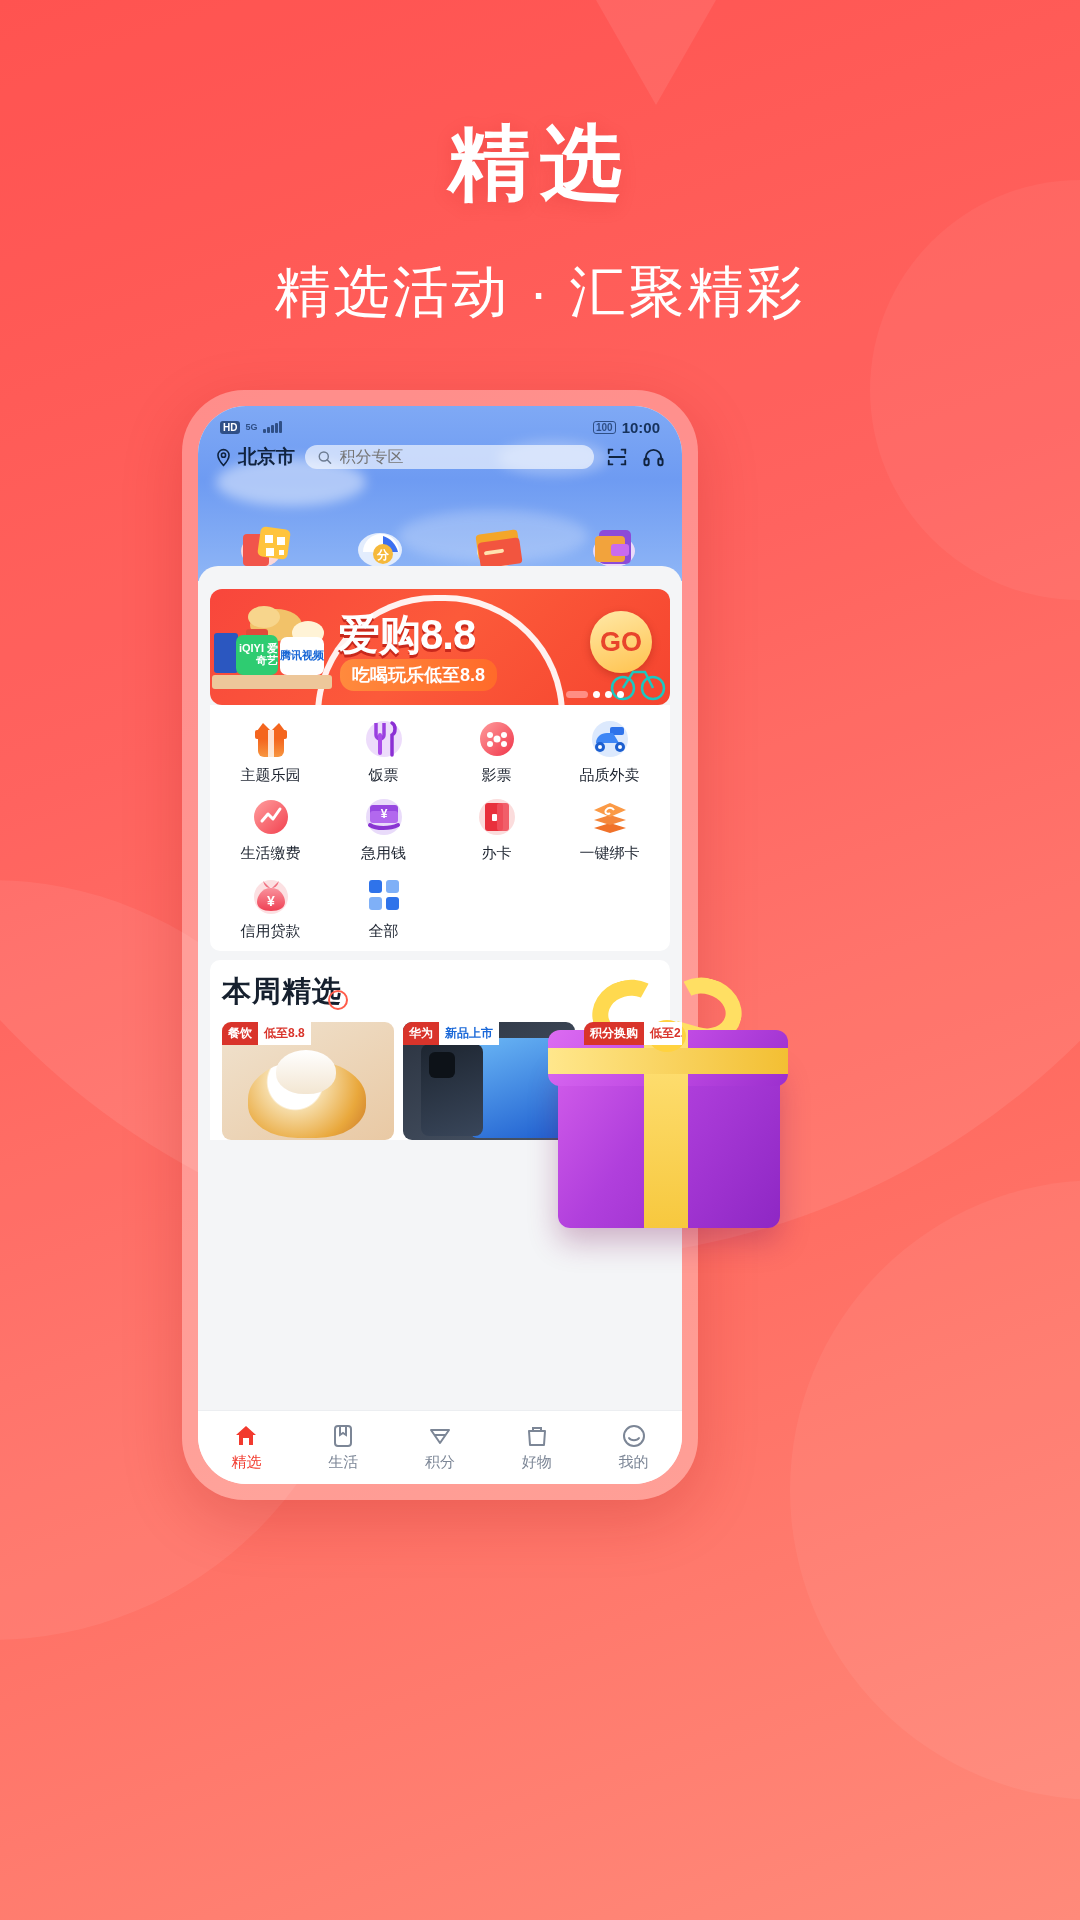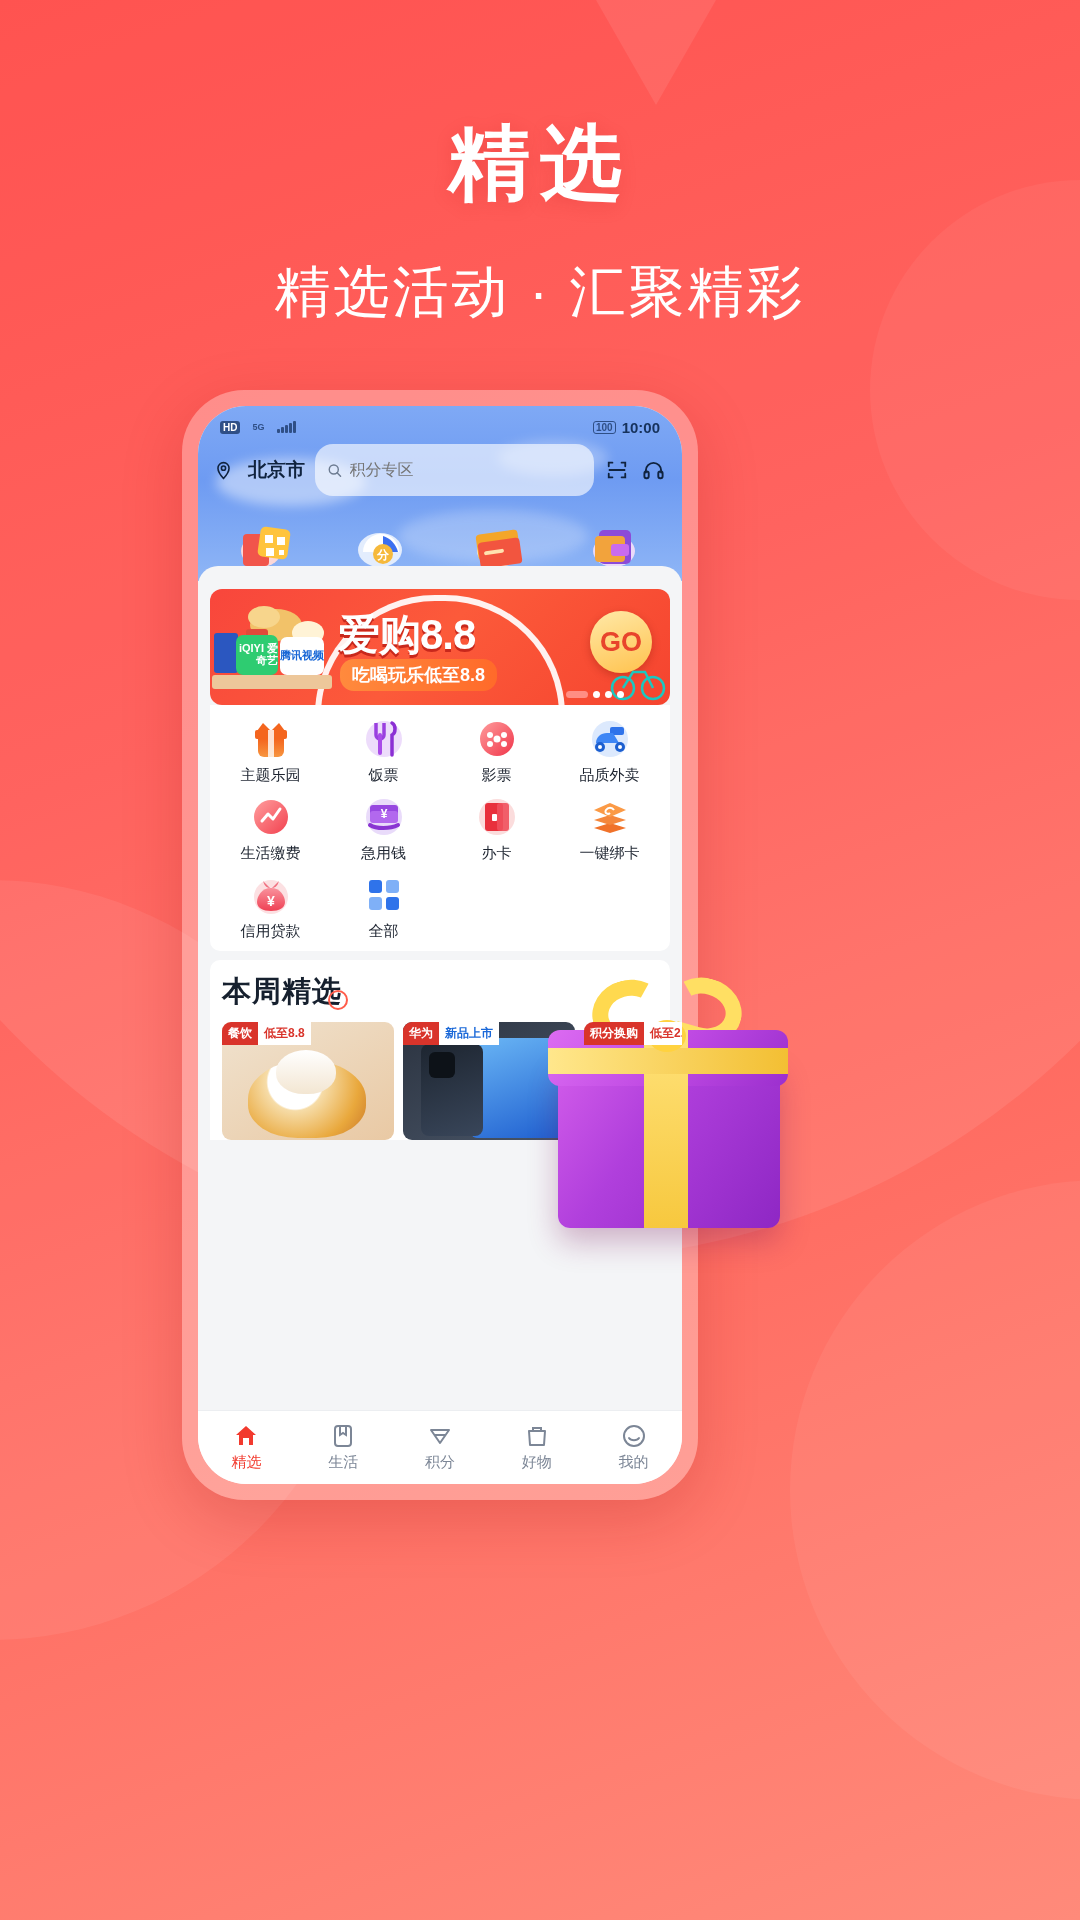--- a/index.html
+++ b/index.html
@@ -27,40 +27,40 @@
 
   
   .phone{position:absolute;left:182px;top:390px;width:516px;height:1110px;
     border-radius:62px;background:rgba(255,255,255,.30);
     box-shadow:0 18px 60px rgba(160,20,20,.22);padding:16px;}
   .phone-inner{position:relative;width:100%;height:100%;border-radius:48px;overflow:hidden;background:#F4F5F7;}
 
   
   .statusbar{position:relative;height:34px;display:flex;align-items:center;justify-content:space-between;
     padding:8px 22px 0 22px;font-size:15px;color:#16325c;font-weight:bold;}
-  .sb-left{display:flex;align-items:center;gap:12px;}
+  .sb-left{display:flex;align-items:center;gap:5px;}
   .hd-badge{background:#2f4f86;color:#fff;font-size:10px;font-weight:bold;border-radius:3px;padding:1px 3px;letter-spacing:0;}
   .sig{display:flex;align-items:flex-end;gap:1px;height:12px;}
   .sig i{display:block;width:3px;background:#2f4f86;border-radius:1px;}
   .sig i:nth-child(1){height:4px;}.sig i:nth-child(2){height:6px;}
   .sig i:nth-child(3){height:8px;}.sig i:nth-child(4){height:10px;}.sig i:nth-child(5){height:12px;}
   .net-label{font-size:9px;line-height:1;color:#2f4f86;font-weight:bold;margin-right:1px;}
   .sb-right{display:flex;align-items:center;gap:6px;font-size:15px;}
   .batt{border:1.5px solid #2f4f86;border-radius:3px;font-size:10px;padding:0 2px;color:#2f4f86;font-weight:bold;}
 
   
   .sky{position:relative;height:175px;background:linear-gradient(180deg,#7FA9F5 0%,#6E9BF2 42%,#8FB6F6 100%);}
   .cloud{position:absolute;background:rgba(255,255,255,.45);border-radius:50%;filter:blur(6px);}
   .c1{width:150px;height:48px;left:18px;top:52px;}
   .c2{width:110px;height:36px;left:300px;top:34px;opacity:.6;}
   .c3{width:190px;height:52px;left:200px;top:104px;opacity:.5;}
   .topbar{position:absolute;left:0;top:38px;width:100%;display:flex;align-items:center;padding:0 16px;gap:10px;}
-  .loc{display:flex;align-items:center;gap:15px;color:#10233f;font-size:19px;font-weight:bold;white-space:nowrap;}
+  .loc{display:flex;align-items:center;gap:5px;color:#10233f;font-size:19px;font-weight:bold;white-space:nowrap;}
   .pin{width:19px;height:19px;}
-  .searchbox{flex:1;height:52px;background:rgba(255,255,255,.62);border-radius:18px;display:flex;align-items:center;padding:0 12px;gap:7px;}
+  .searchbox{flex:1;height:24px;background:rgba(255,255,255,.62);border-radius:18px;display:flex;align-items:center;padding:0 12px;gap:7px;}
   .searchbox input{border:0;background:transparent;outline:none;font-size:16px;color:#6d7c92;width:100%;font-family:inherit;}
   .icon-btn{width:26px;height:26px;display:flex;align-items:center;justify-content:center;flex-shrink:0;}
 
   
   .quick{position:absolute;left:0;top:112px;width:100%;display:flex;justify-content:space-around;padding:0 10px;}
   .q-item{width:86px;text-align:center;}
   .q-ic{width:58px;height:54px;margin:0 auto 4px;position:relative;}
   .q-lbl{font-size:19px;font-weight:bold;color:#1d2b40;}
 
   .white-sheet{position:absolute;left:0;top:160px;width:100%;height:40px;background:#F4F5F7;border-radius:20px 20px 0 0;}

